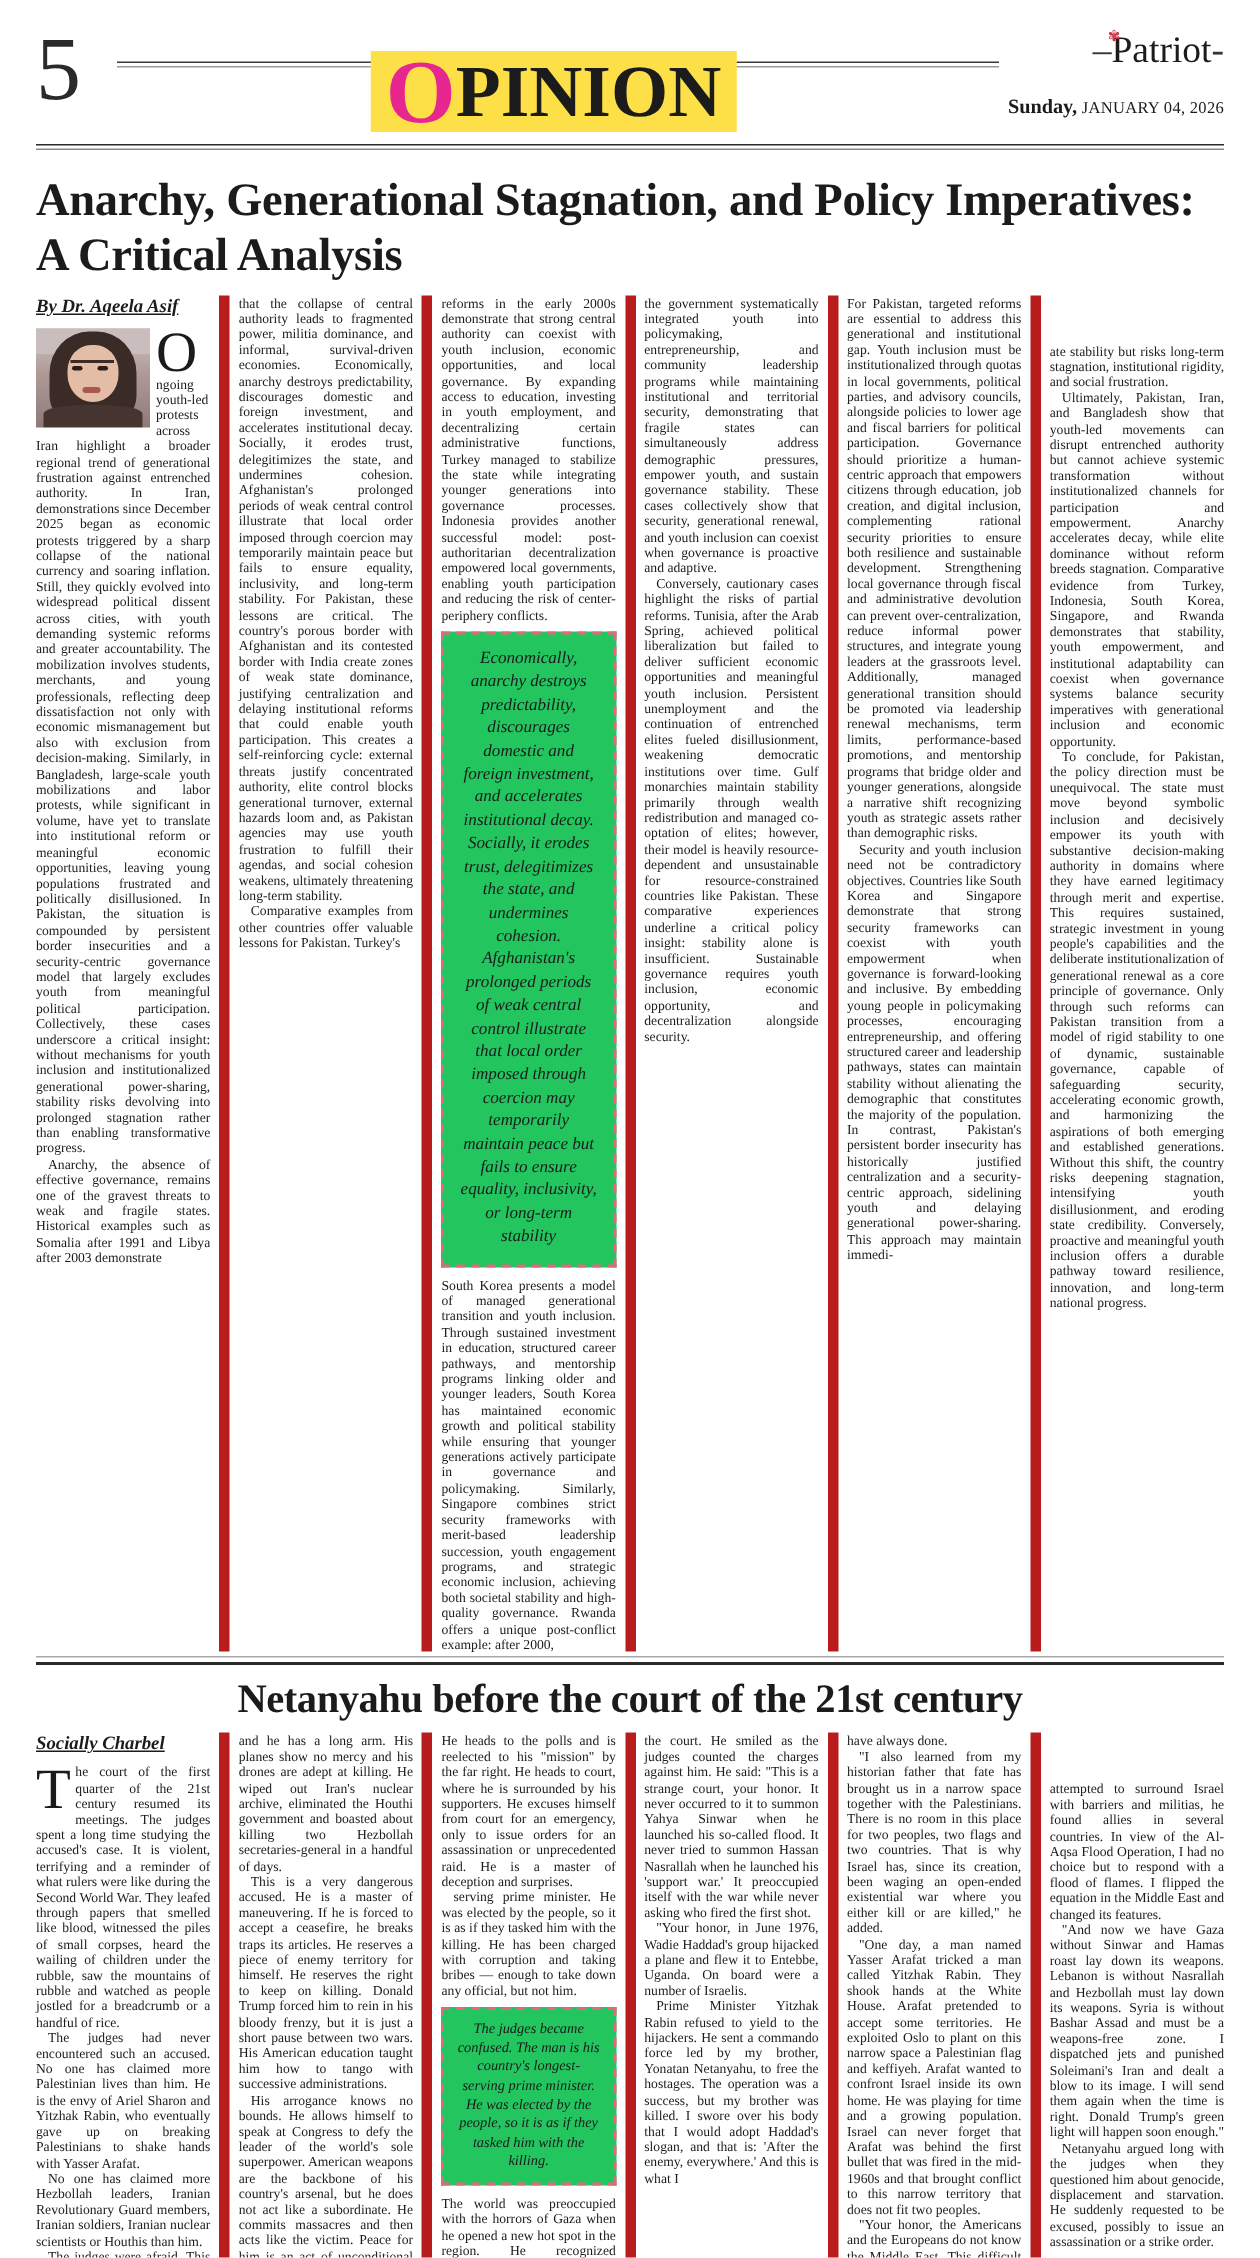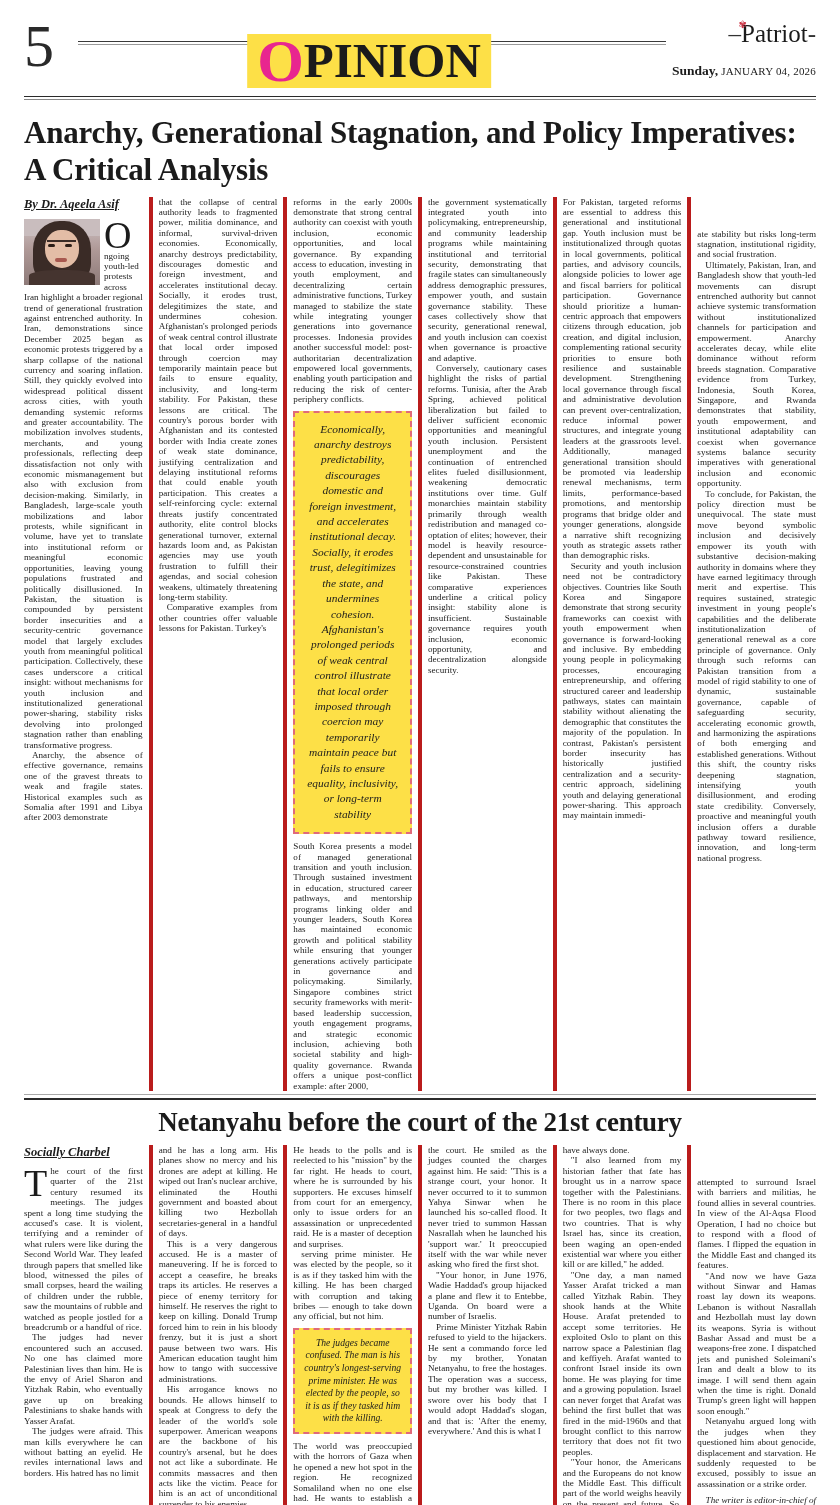--- a/index.html
+++ b/index.html
@@ -139,21 +139,21 @@
 
   
   .cols {
     display: flex;
     gap: 0;
     align-items: stretch;
   }
   .col {
     flex: 1 1 0;
     padding: 0 6px;
-    border-right: 4px solid #b91c1c;
+    border-right: 7px solid #b91c1c;
     box-sizing: border-box;
   }
   .col:first-child { padding-left: 0; }
   .col:last-child { border-right: none; padding-right: 0; margin-top: 32px; }
 
   .byline {
     font-family: "Liberation Serif", serif;
     font-style: italic;
     font-weight: 700;
     font-size: 12.5px;
@@ -201,21 +201,21 @@
     line-height: 31px;
     font-weight: 400;
     padding: 1px 3px 0 0;
     margin-top: 1px;
   }
 
   
   .pullquote {
     margin: 6px 0 7px 0;
     padding: 9px 10px 10px 10px;
-    background: #fde047;
+    background: #22c55e;
     border: 2px dashed #e06a7a;
     text-align: center;
     font-style: italic;
     font-family: "Liberation Serif", serif;
     font-size: 11.4px;
     line-height: 15.4px;
     color: #1b1b1b;
   }
   .pullquote.small {
     font-size: 9.6px;
@@ -320,20 +320,21 @@
   <div class="hr-thick"></div>
 
   <h2 class="headline-sec">Netanyahu before the court of the 21st century</h2>
 
   <div class="cols">
 
     <div class="col">
       <span class="byline">Socially Charbel</span>
       <p class="body"><span class="dropcap">T</span><span>he court of the first quarter of the 21st century resumed its meetings. The judges spent a long time studying the accused's case. It is violent, terrifying and a reminder of what rulers were like during the Second World War. They leafed through papers that smelled like blood, witnessed the piles of small corpses, heard the wailing of children under the rubble, saw the mountains of rubble and watched as people jostled for a breadcrumb or a handful of rice.</span></p>
       <p class="body">The judges had never encountered such an accused. No one has claimed more Palestinian lives than him. He is the envy of Ariel Sharon and Yitzhak Rabin, who eventually gave up on breaking Palestinians to shake hands with Yasser Arafat.</p>
+      <p class="body">No one has claimed more Hezbollah leaders, Iranian Revolutionary Guard members, Iranian soldiers, Iranian nuclear scientists or Houthis than him.</p>
       <p class="body">The judges were afraid. This man kills everywhere he can without batting an eyelid. He reviles international laws and borders. His hatred has no limit</p>
     </div>
 
     <div class="col">
       <p class="body">and he has a long arm. His planes show no mercy and his drones are adept at killing. He wiped out Iran's nuclear archive, eliminated the Houthi government and boasted about killing two Hezbollah secretaries-general in a handful of days.</p>
       <p class="body">This is a very dangerous accused. He is a master of maneuvering. If he is forced to accept a ceasefire, he breaks traps its articles. He reserves a piece of enemy territory for himself. He reserves the right to keep on killing. Donald Trump forced him to rein in his bloody frenzy, but it is just a short pause between two wars. His American education taught him how to tango with successive administrations.</p>
       <p class="body">His arrogance knows no bounds. He allows himself to speak at Congress to defy the leader of the world's sole superpower. American weapons are the backbone of his country's arsenal, but he does not act like a subordinate. He commits massacres and then acts like the victim. Peace for him is an act of unconditional surrender to his enemies.</p>
       <p class="body">The judges became confused. The man is his country's longest-</p>
     </div>
 

